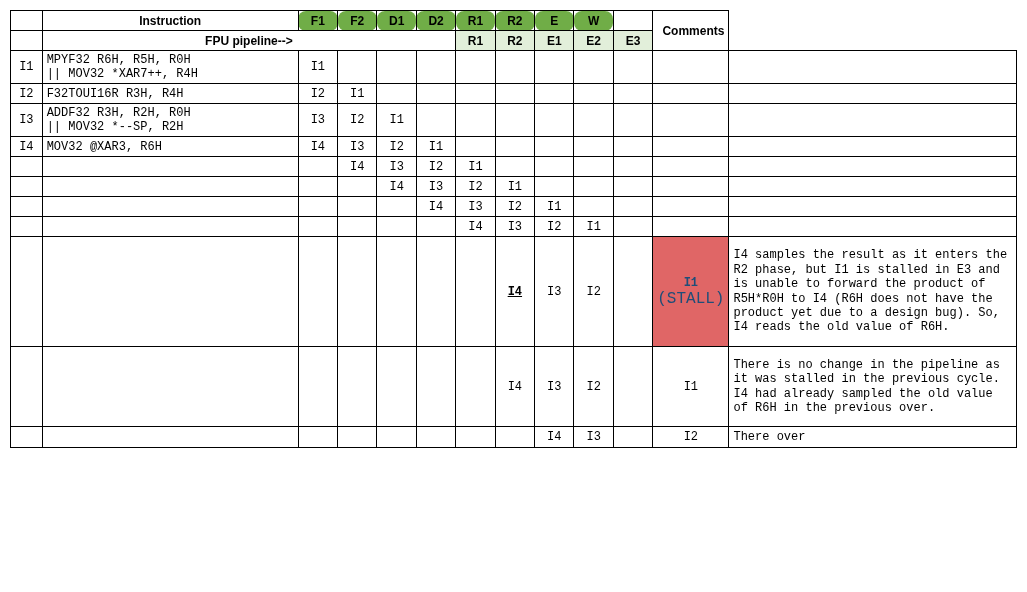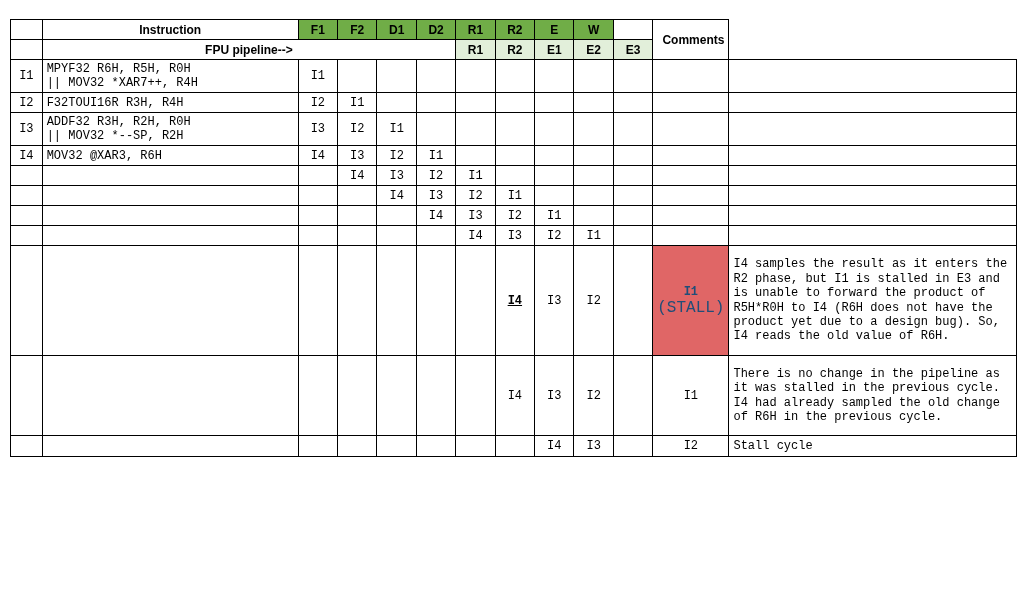--- a/index.html
+++ b/index.html
@@ -5,40 +5,39 @@
     body {
       margin: 0;
       padding: 10px;
       font-family: Arial, sans-serif;
       font-size: 12px;
       background: #fff;
     }
     table {
       border-collapse: collapse;
       table-layout: fixed;
-      margin-top: 9px;
     }
     td, th {
       border: 1px solid #000;
       padding: 2px 4px;
       text-align: center;
       vertical-align: middle;
       height: 20px;
       box-sizing: border-box;
     }
     .col-id { width: 32px; }
     .col-instr { width: 260px; text-align: left; }
     .col-stage { width: 40px; }
     .col-e3 { width: 70px; }
     .col-comments { width: 296px; text-align: left; }
     .mono { font-family: "Courier New", monospace; }
     .instr-cell { text-align: left; padding-left: 4px; }
     .comments-cell { text-align: left; padding: 3px 4px; font-family: "Courier New", monospace; line-height: 1.2; }
     .hdr-instr { font-weight: bold; text-align: center; background: #fff; }
-    .hdr-green { background: #70ad47; font-weight: bold; }
+    .hdr-green { background: #70ad47; font-weight: bold; border-radius: 8px; }
     .hdr-yellow { background: #e2efda; font-weight: bold; }
     .hdr-comments { font-weight: bold; text-align: right; }
     .stall-cell { background: #e06666; color: #1f4e79; font-family: "Courier New", monospace; font-weight: bold; }
     .stall-label { font-size: 16px; font-weight: normal; }
     .u { text-decoration: underline; font-weight: bold; }
     .tall { height: 110px; }
     .medium { height: 80px; }
   </style>
 </head>
 <body>
@@ -224,31 +223,31 @@
         <td class="mono"></td>
         <td class="mono"></td>
         <td class="mono"></td>
         <td class="mono"></td>
         <td class="mono"></td>
         <td class="mono">I4</td>
         <td class="mono">I3</td>
         <td class="mono">I2</td>
         <td class="mono"></td>
         <td class="mono">I1</td>
-        <td class="comments-cell">There is no change in the pipeline as it was stalled in the previous cycle. I4 had already sampled the old change of R6H in the previous cycle.</td>
-      </tr>
-      <tr>
-        <td class="mono"></td>
-        <td class="mono instr-cell"></td>
-        <td class="mono"></td>
-        <td class="mono"></td>
-        <td class="mono"></td>
-        <td class="mono"></td>
-        <td class="mono"></td>
-        <td class="mono"></td>
-        <td class="mono">I4</td>
-        <td class="mono">I3</td>
-        <td class="mono"></td>
-        <td class="mono">I2</td>
-        <td class="comments-cell">Stall cycle</td>
+        <td class="comments-cell">There is no change in the pipeline as it was stalled in the previous cycle. I4 had already sampled the old value of R6H in the previous over.</td>
+      </tr>
+      <tr>
+        <td class="mono"></td>
+        <td class="mono instr-cell"></td>
+        <td class="mono"></td>
+        <td class="mono"></td>
+        <td class="mono"></td>
+        <td class="mono"></td>
+        <td class="mono"></td>
+        <td class="mono"></td>
+        <td class="mono">I4</td>
+        <td class="mono">I3</td>
+        <td class="mono"></td>
+        <td class="mono">I2</td>
+        <td class="comments-cell">There over</td>
       </tr>
     </tbody>
 </table>
 
 </body></html>

